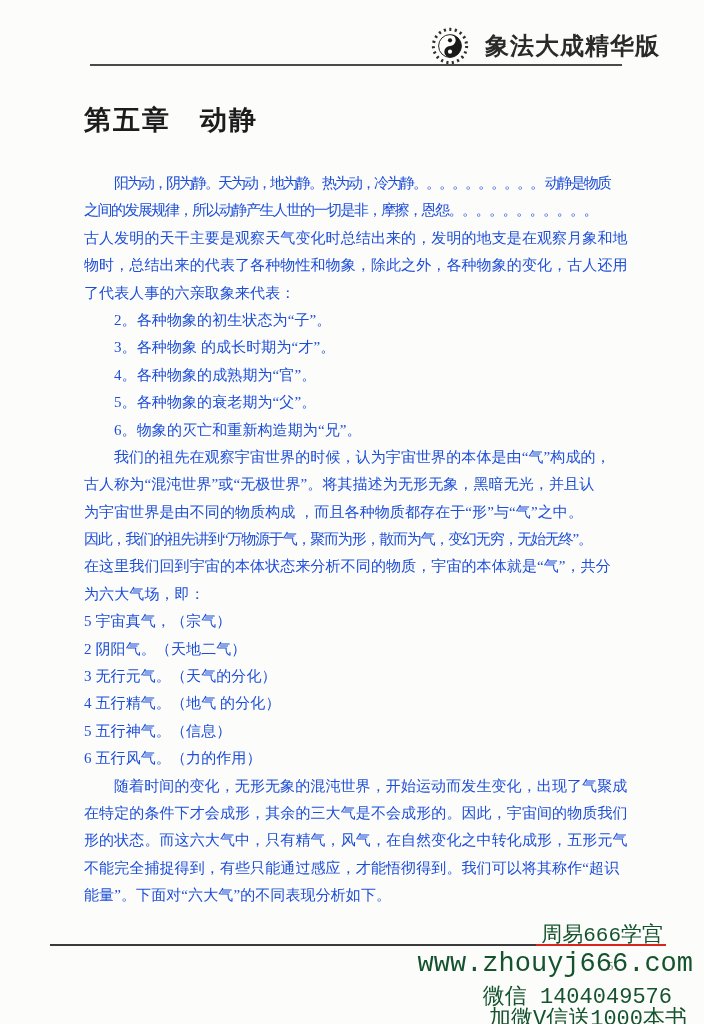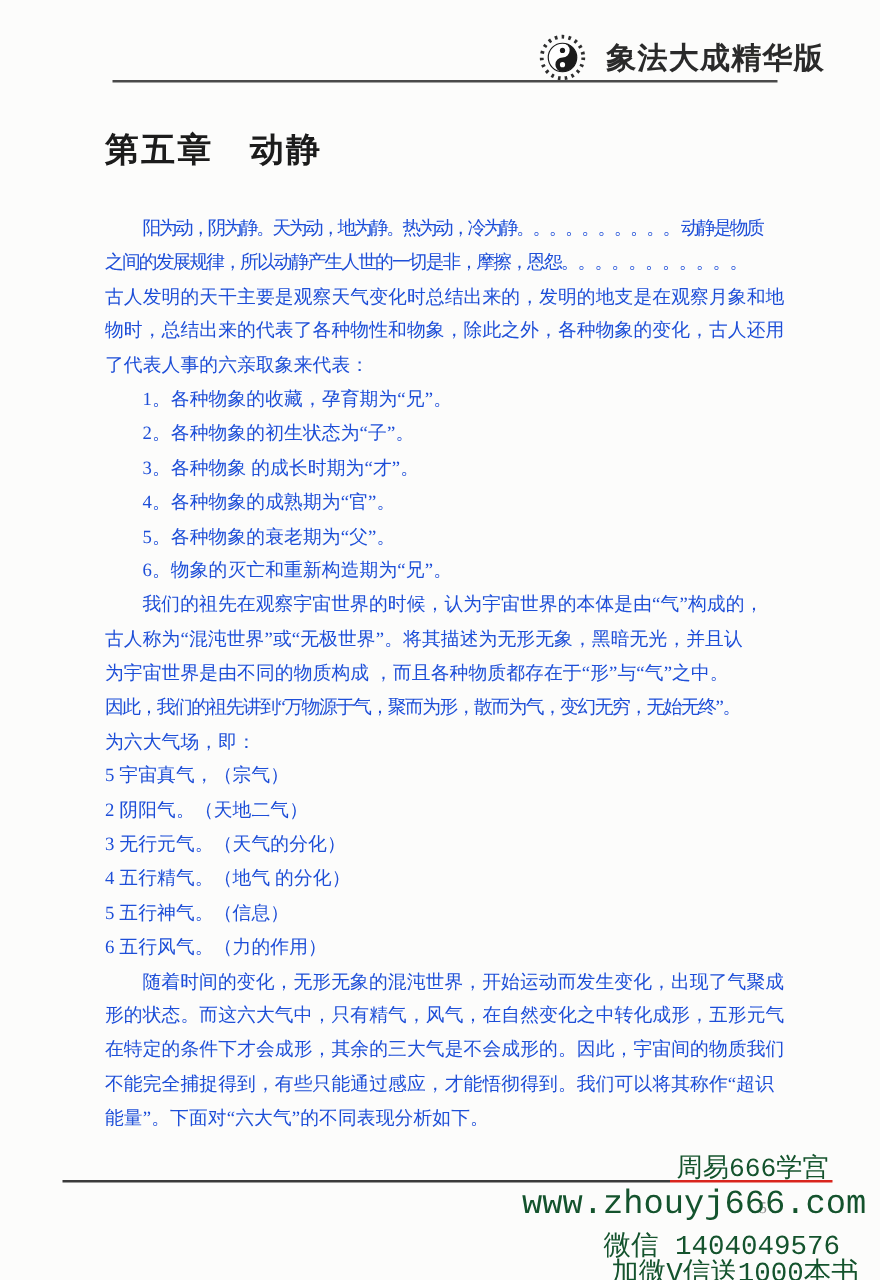--- a/index.html
+++ b/index.html
@@ -123,40 +123,40 @@
   <div class="header-rule"></div>
 
   <div class="chapter-title">第五章　动静</div>
 
   <div class="body-text" id="body-text">
       <div class="line indent" style="letter-spacing: -2px;">阳为动，阴为静。天为动，地为静。热为动，冷为静。。。。。。。。。。 动静是物质</div>
       <div class="line" style="letter-spacing: -1.5px;">之间的发展规律，所以动静产生人世的一切是非，摩擦，恩怨。。。。。。。。。。。</div>
       <div class="line">古人发明的天干主要是观察天气变化时总结出来的，发明的地支是在观察月象和地</div>
       <div class="line">物时，总结出来的代表了各种物性和物象，除此之外，各种物象的变化，古人还用</div>
       <div class="line">了代表人事的六亲取象来代表：</div>
-      <div class="line indent">1。各种物象的收藏，孕育期为“兄”。</div>
       <div class="line indent">2。各种物象的初生状态为“子”。</div>
       <div class="line indent">3。各种物象 的成长时期为“才”。</div>
       <div class="line indent">4。各种物象的成熟期为“官”。</div>
       <div class="line indent">5。各种物象的衰老期为“父”。</div>
       <div class="line indent">6。物象的灭亡和重新构造期为“兄”。</div>
       <div class="line indent">我们的祖先在观察宇宙世界的时候，认为宇宙世界的本体是由“气”构成的，</div>
       <div class="line">古人称为“混沌世界”或“无极世界”。将其描述为无形无象，黑暗无光，并且认</div>
       <div class="line">为宇宙世界是由不同的物质构成 ，而且各种物质都存在于“形”与“气”之中。</div>
       <div class="line" style="letter-spacing: -1.2px;">因此，我们的祖先讲到“万物源于气，聚而为形，散而为气，变幻无穷，无始无终”。</div>
+      <div class="line">在这里我们回到宇宙的本体状态来分析不同的物质，宇宙的本体就是“气”，共分</div>
       <div class="line">为六大气场，即：</div>
       <div class="line">5 宇宙真气，（宗气）</div>
       <div class="line">2 阴阳气。（天地二气）</div>
       <div class="line">3 无行元气。（天气的分化）</div>
       <div class="line">4 五行精气。（地气 的分化）</div>
       <div class="line">5 五行神气。（信息）</div>
       <div class="line">6 五行风气。（力的作用）</div>
       <div class="line indent">随着时间的变化，无形无象的混沌世界，开始运动而发生变化，出现了气聚成</div>
+      <div class="line">在特定的条件下才会成形，其余的三大气是不会成形的。因此，宇宙间的物质我们</div>
       <div class="line">形的状态。而这六大气中，只有精气，风气，在自然变化之中转化成形，五形元气</div>
-      <div class="line">在特定的条件下才会成形，其余的三大气是不会成形的。因此，宇宙间的物质我们</div>
       <div class="line">不能完全捕捉得到，有些只能通过感应，才能悟彻得到。我们可以将其称作“超识</div>
       <div class="line">能量”。下面对“六大气”的不同表现分析如下。</div>
     </div>
 
   <div class="footer-rule"></div>
   <div class="page-num">5</div>
 
   <div class="wm wm-site">周易666学宫</div>
   <div class="wm-underline"></div>
   <div class="wm wm-url">www.zhouyj666.com</div>

